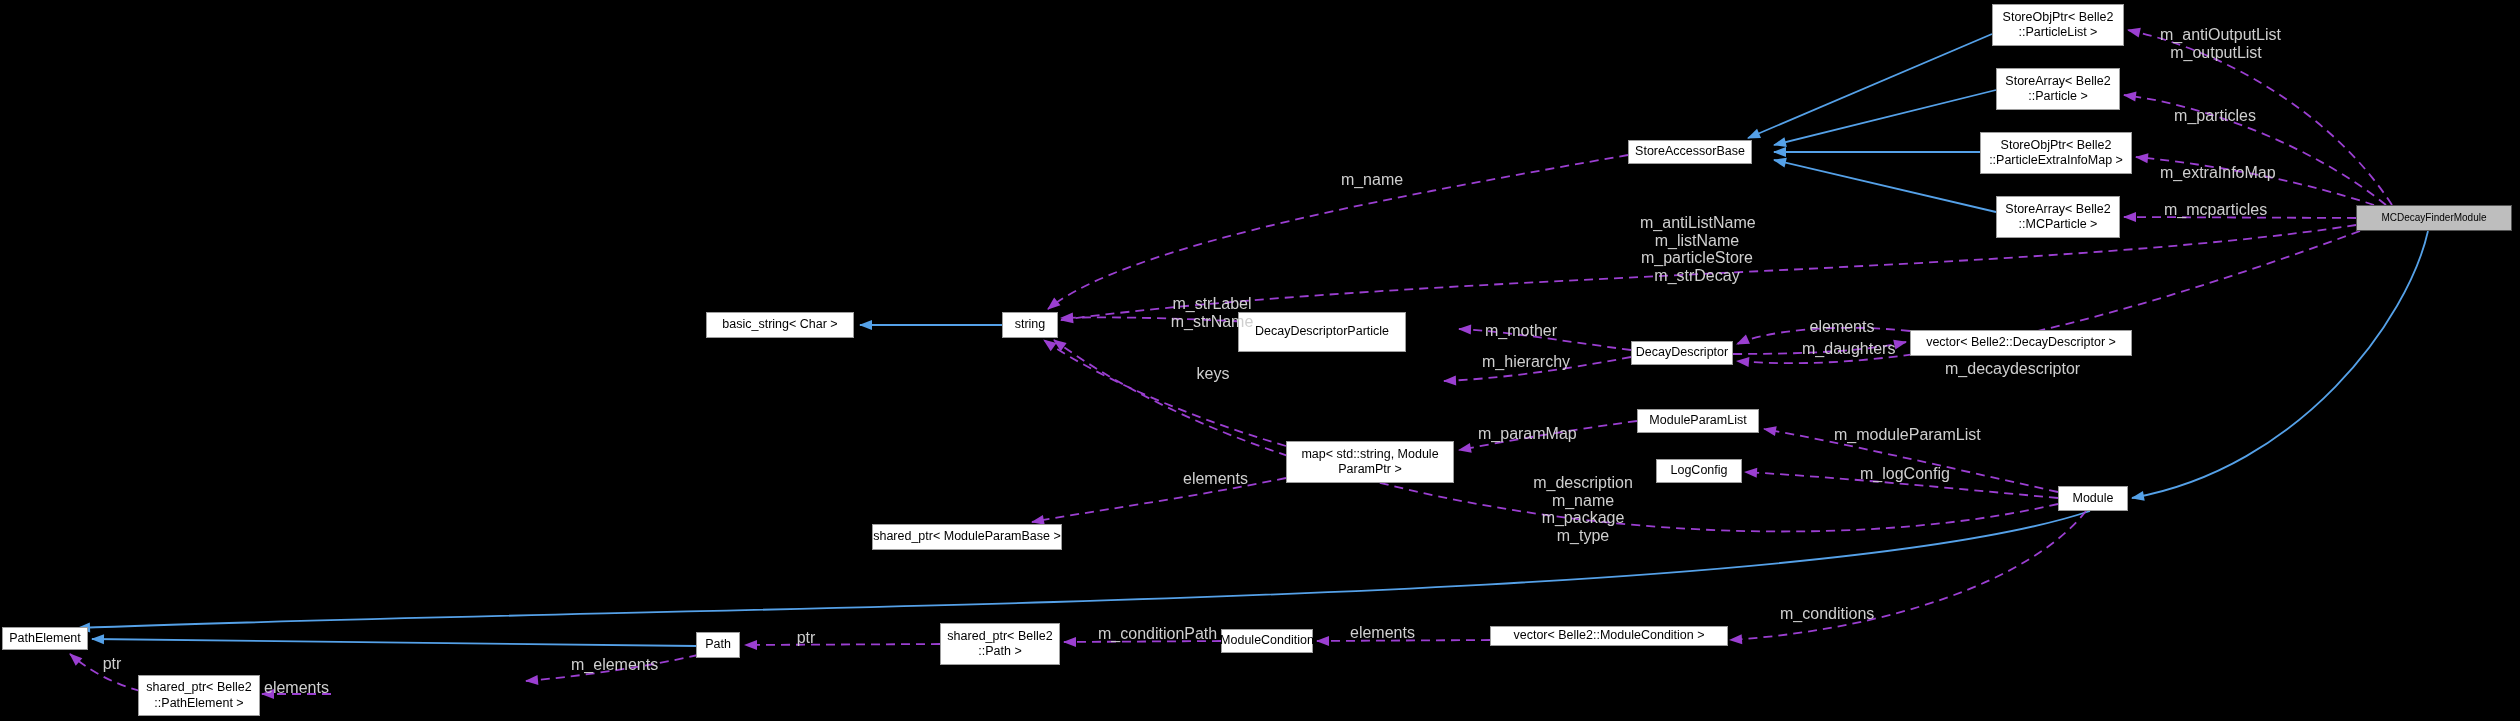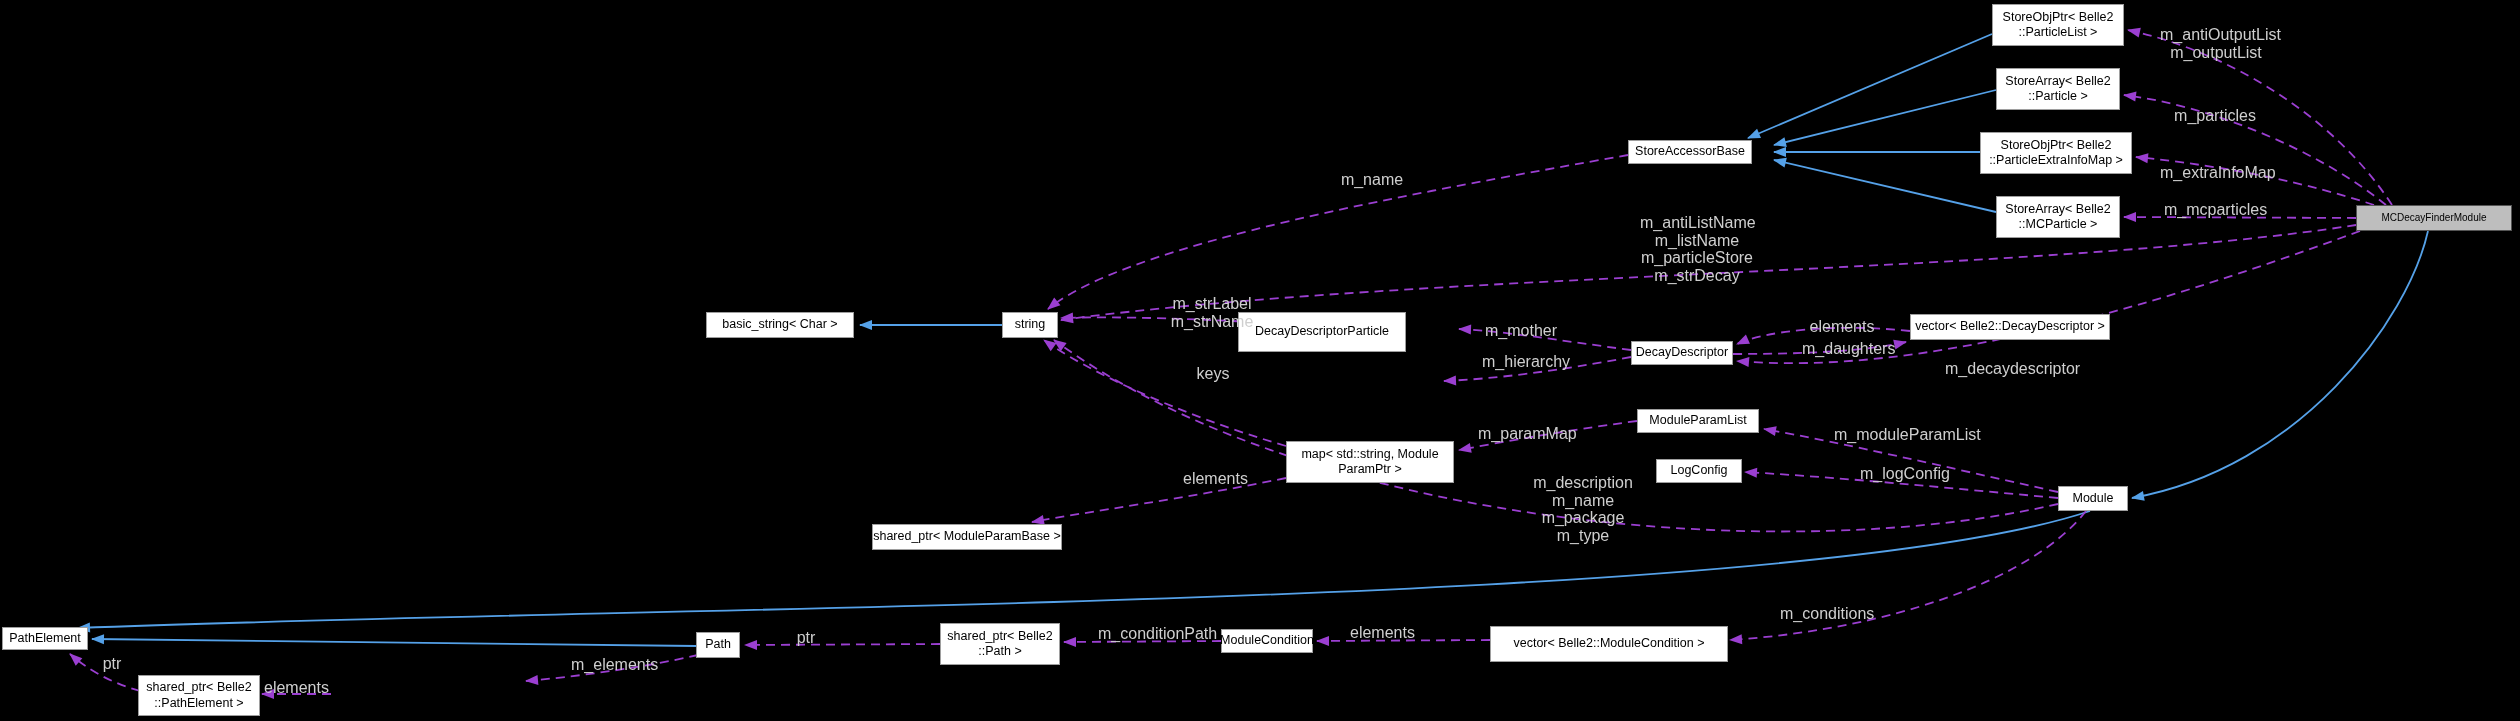--- a/index.html
+++ b/index.html
@@ -75,33 +75,33 @@
   <div class="node" style="left:1996px;top:196px;width:124px;height:42px">StoreArray&lt; Belle2
 ::MCParticle &gt;</div>
   <div class="node" style="left:1628px;top:140px;width:124px;height:24px">StoreAccessorBase</div>
   <div class="node focal" style="left:2356px;top:205px;width:156px;height:26px">MCDecayFinderModule</div>
   <div class="node" style="left:706px;top:312px;width:148px;height:26px">basic_string&lt; Char &gt;</div>
   <div class="node" style="left:1002px;top:312px;width:56px;height:26px">string</div>
   <div class="node" style="left:1238px;top:312px;width:168px;height:40px">DecayDescriptorParticle</div>
   <div class="node" style="left:1286px;top:441px;width:168px;height:42px">map&lt; std::string, Module
 ParamPtr &gt;</div>
   <div class="node" style="left:1631px;top:341px;width:102px;height:24px">DecayDescriptor</div>
-  <div class="node" style="left:1910px;top:314px;width:200px;height:26px">vector&lt; Belle2::DecayDescriptor &gt;</div>
+  <div class="node" style="left:1910px;top:330px;width:222px;height:26px">vector&lt; Belle2::DecayDescriptor &gt;</div>
   <div class="node" style="left:1637px;top:409px;width:122px;height:24px">ModuleParamList</div>
   <div class="node" style="left:1656px;top:459px;width:86px;height:24px">LogConfig</div>
   <div class="node" style="left:2058px;top:486px;width:70px;height:25px">Module</div>
   <div class="node" style="left:872px;top:524px;width:190px;height:26px">shared_ptr&lt; ModuleParamBase &gt;</div>
   <div class="node" style="left:2px;top:627px;width:86px;height:23px">PathElement</div>
   <div class="node" style="left:138px;top:675px;width:122px;height:41px">shared_ptr&lt; Belle2
 ::PathElement &gt;</div>
   <div class="node" style="left:696px;top:632px;width:44px;height:26px">Path</div>
   <div class="node" style="left:940px;top:623px;width:120px;height:42px">shared_ptr&lt; Belle2
 ::Path &gt;</div>
   <div class="node" style="left:1221px;top:629px;width:92px;height:24px">ModuleCondition</div>
-  <div class="node" style="left:1490px;top:626px;width:238px;height:36px">vector&lt; Belle2::ModuleCondition &gt;</div>
+  <div class="node" style="left:1490px;top:626px;width:238px;height:20px">vector&lt; Belle2::ModuleCondition &gt;</div>
 
   <div class="elabel" style="left:2160px;top:26px;width:112px">m_antiOutputList
 m_outputList</div>
   <div class="elabel" style="left:2165px;top:107px;width:100px">m_particles</div>
   <div class="elabel" style="left:2160px;top:164px;width:110px">m_extraInfoMap</div>
   <div class="elabel" style="left:2164px;top:201px;width:100px">m_mcparticles</div>
   <div class="elabel" style="left:1337px;top:171px;width:70px">m_name</div>
   <div class="elabel" style="left:1640px;top:214px;width:114px">m_antiListName
 m_listName
 m_particleStore

